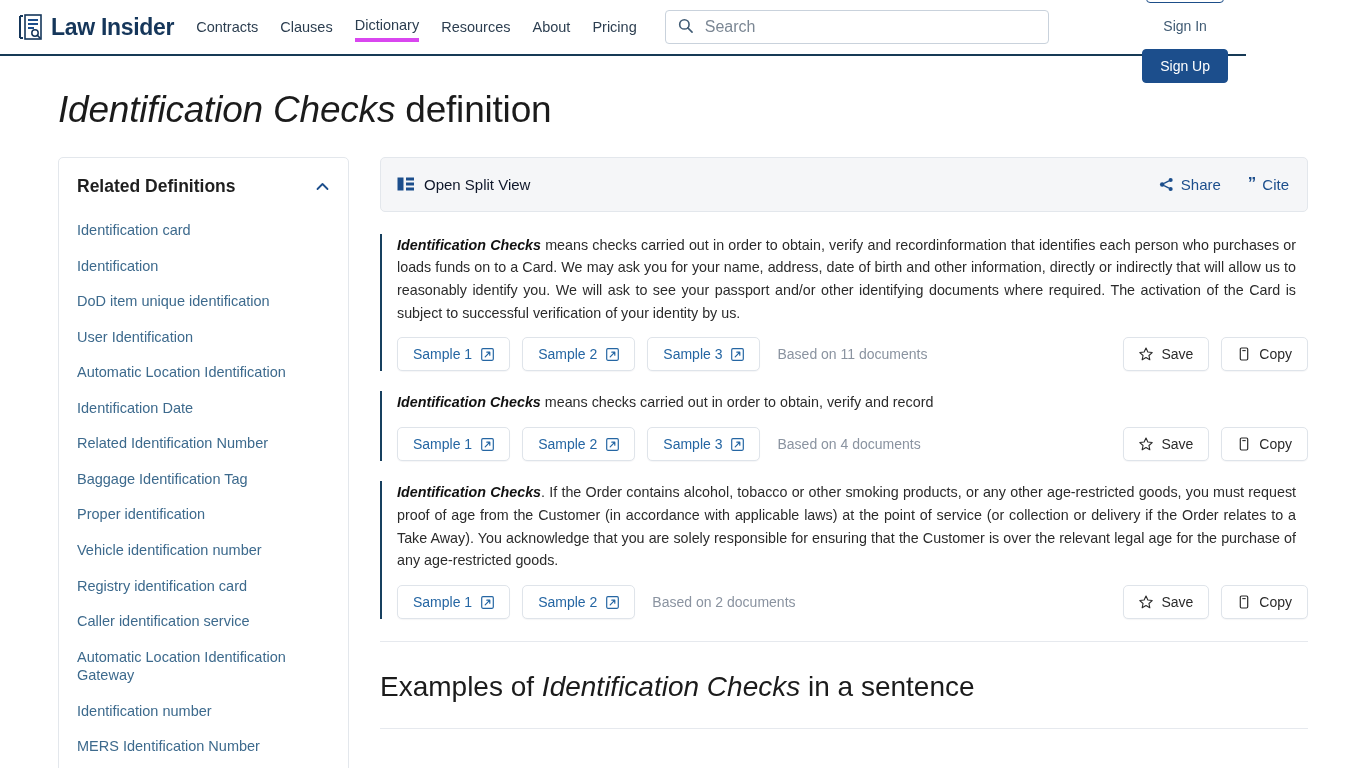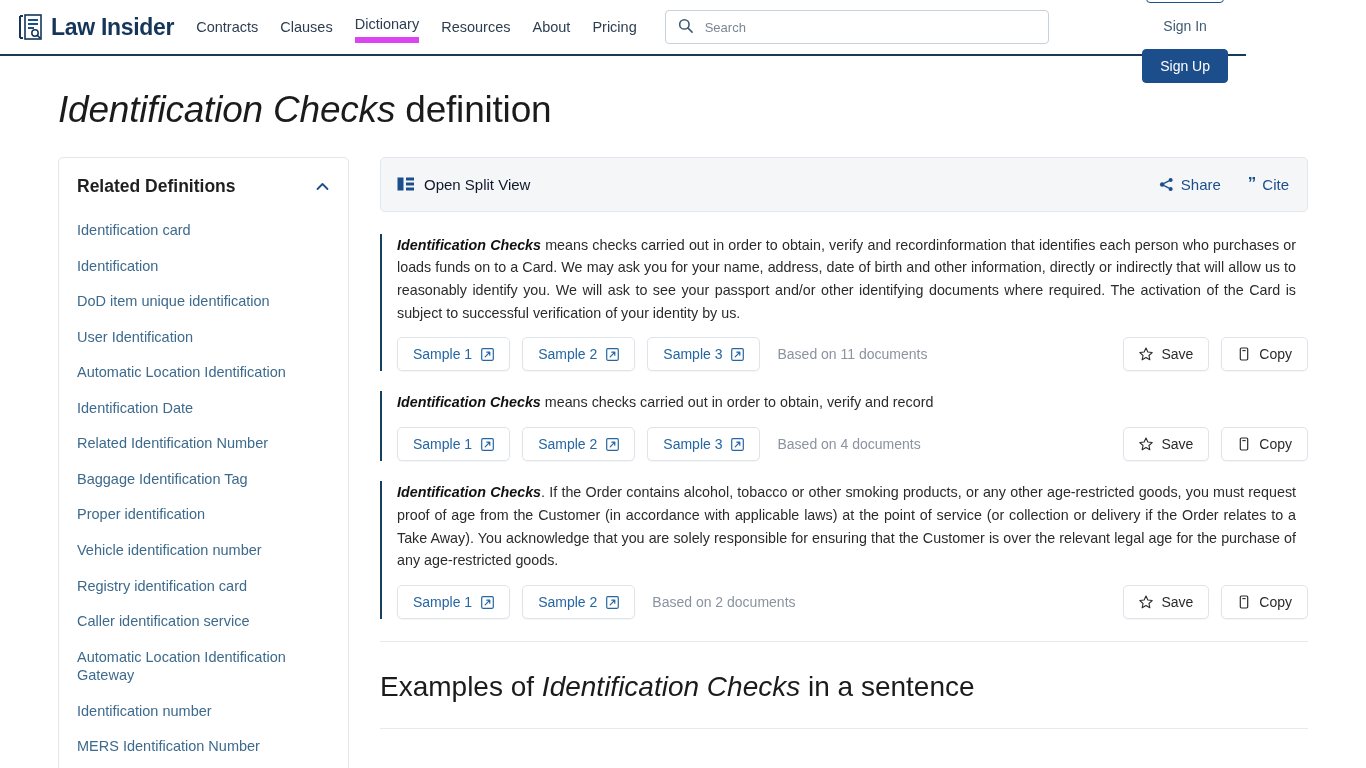--- a/index.html
+++ b/index.html
@@ -42,38 +42,38 @@
   .mainnav { display: flex; align-items: center; gap: 22px; }
   .nav-link {
     font-size: 14.5px;
     color: #2c3e50;
     text-decoration: none;
     padding: 4px 0 5px;
     white-space: nowrap;
     cursor: pointer;
   }
   .nav-link.active {
-    border-bottom: 6px solid #d946ef;
+    border-bottom: 4px solid #d946ef;
   }
 
   .search-wrap {
     margin-left: 28px;
     width: 384px;
     height: 34px;
     border: 1px solid #c9d2dc;
     border-radius: 4px;
     display: flex;
     align-items: center;
     padding: 0 12px;
     background: #fff;
   }
   .search-icon { width: 15px; height: 15px; margin-right: 10px; flex: 0 0 auto; }
   .search-input {
     border: none; outline: none;
-    font-size: 13px;
+    font-size: 16px;
     font-family: "Liberation Sans", sans-serif;
     color: #4c1d95;
     width: 100%;
     background: transparent;
   }
   .search-input::placeholder { color: #7b8794; }
 
   .header-right {
     margin-left: auto;
     display: flex;

